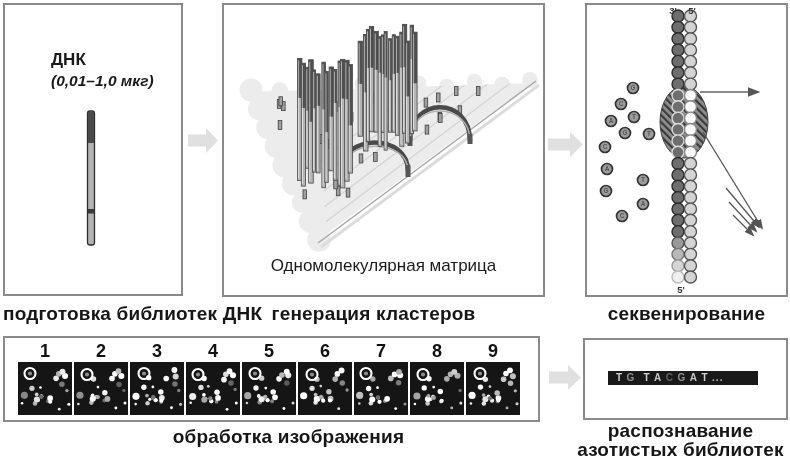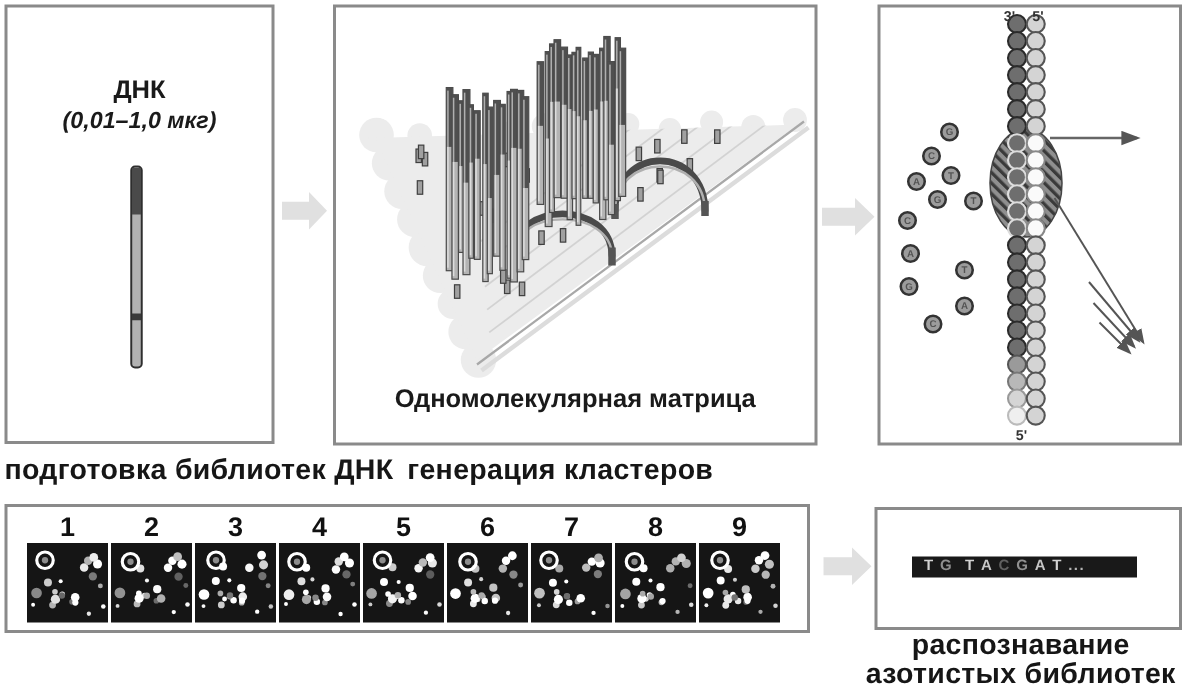--- a/index.html
+++ b/index.html
@@ -12,25 +12,25 @@
   #panel-frames{left:3px;top:336px;width:537px;height:86px;}
   #panel-basecall{left:583px;top:338px;width:205px;height:82px;}
   .art{position:absolute;left:0;top:0;pointer-events:none;}
   .caption{position:absolute;font-size:19px;font-weight:600;letter-spacing:.2px;
            text-align:center;white-space:nowrap;color:#161616;}
   #cap-library{left:3px;top:303px;width:180px;}
   #cap-cluster{left:212px;top:303px;width:323px;}
   #cap-sequencing{left:585px;top:303px;width:203px;}
   #cap-frames{left:20px;top:426px;width:537px;}
   #cap-basecall{left:573px;top:421px;width:215px;line-height:19px;white-space:normal;text-align:center;}
-  .dna-text{position:absolute;left:3px;width:180px;text-align:center;font-weight:600;}
+  .dna-text{position:absolute;left:3px;width:180px;font-weight:600;padding-left:48px;}
   #dna-label{top:50px;font-size:17px;}
   #dna-amount{top:72px;font-size:15.5px;font-style:italic;}
   #matrix-label{position:absolute;left:222px;top:256px;width:323px;text-align:center;
-                font-size:17px;font-weight:700;}
+                font-size:17px;font-weight:400;}
   .frame{position:absolute;top:2px;width:54px;}
   .frame-num{height:22px;line-height:22px;text-align:center;font-size:18px;font-weight:700;color:#111;}
   .frame-img{display:block;width:54px;height:53px;background:#151515;}
   #seq-bar{position:absolute;left:23px;top:31px;width:150px;height:14px;background:#191919;
            display:flex;align-items:center;padding-left:8px;box-sizing:border-box;}
   .seq-ch{font-size:10px;font-weight:700;margin-right:3.5px;line-height:14px;letter-spacing:1px;}
   svg text{font-family:"Liberation Sans","DejaVu Sans",sans-serif;}
 </style>
 </head>
 <body>
@@ -595,17 +595,19 @@
       <text x="681" y="293" font-size="9.5" font-weight="700" fill="#333" text-anchor="middle">5'</text>
     </g>
   </svg>
 
   <div class="dna-text" id="dna-label">ДНК</div>
   <div class="dna-text" id="dna-amount">(0,01–1,0 мкг)</div>
   <div id="matrix-label">Одномолекулярная матрица</div>
 
   <div class="caption" id="cap-library">подготовка библиотек ДНК</div>
   <div class="caption" id="cap-cluster">генерация кластеров</div>
+  <div class="caption" id="cap-sequencing">секвенирование</div>
+  <div class="caption" id="cap-frames">обработка изображения</div>
   <div class="caption" id="cap-basecall">
     <div>распознавание</div>
     <div>азотистых библиотек</div>
   </div>
 </div>
 
 </body></html>

